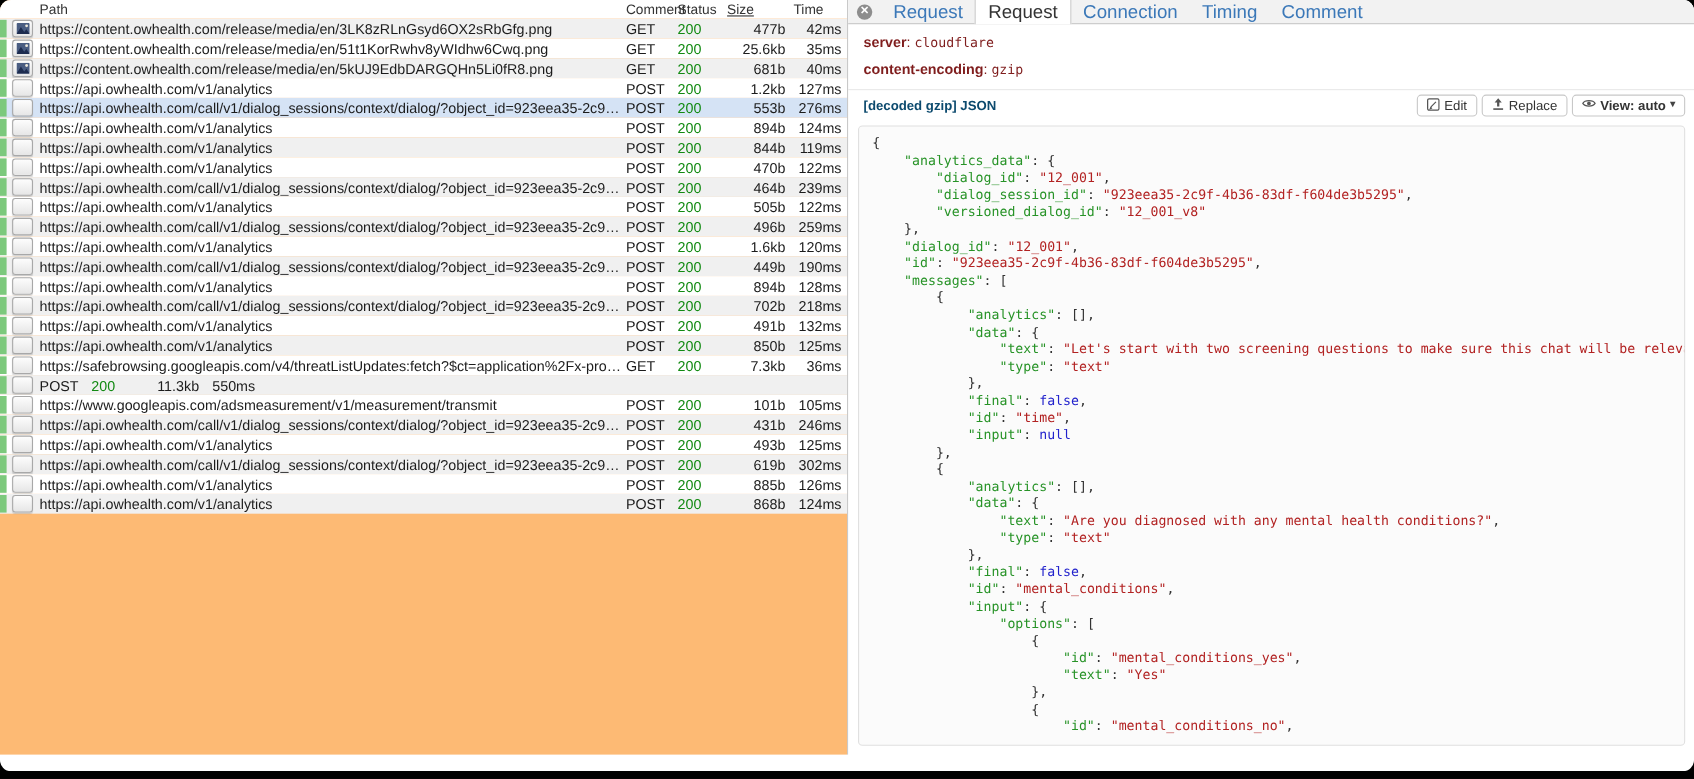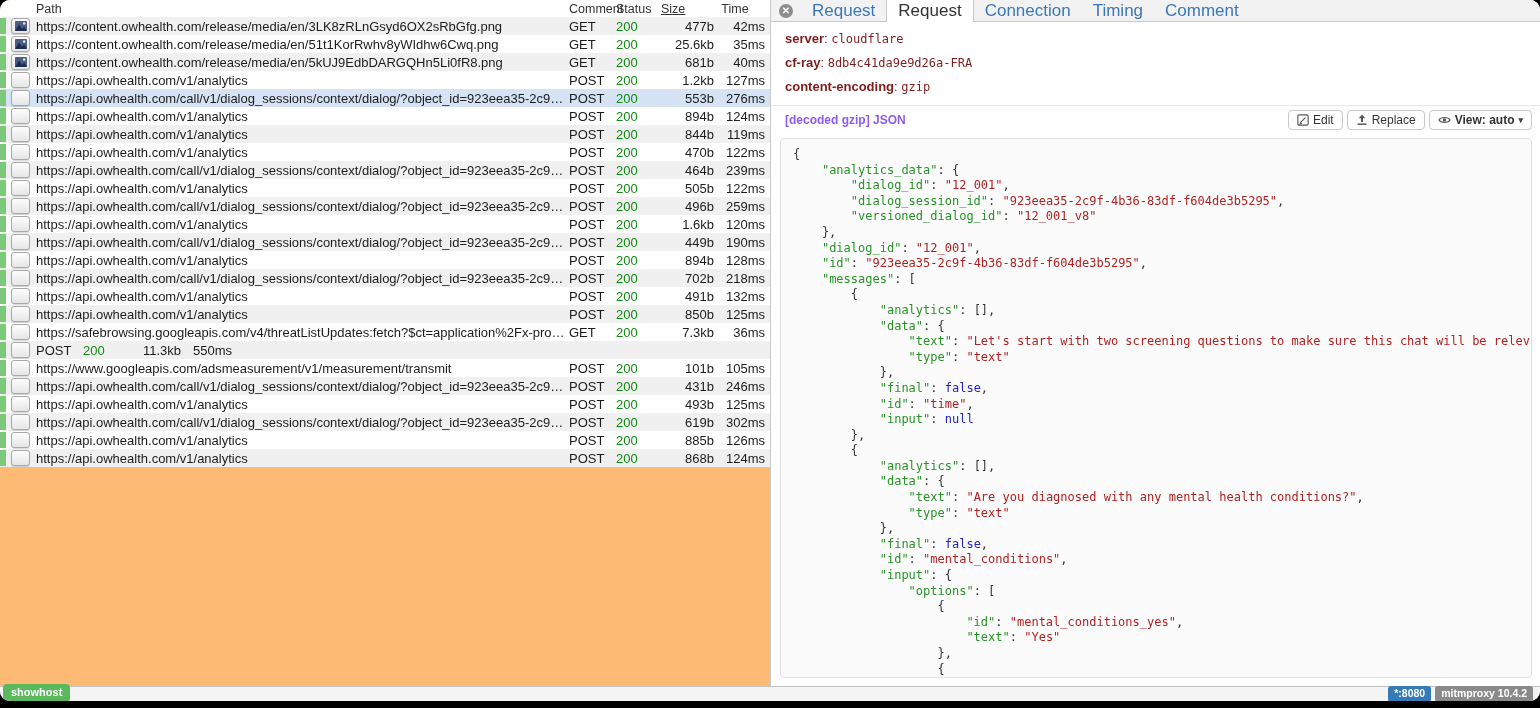--- a/index.html
+++ b/index.html
@@ -32,22 +32,22 @@
   .detail-panel { flex:1; border-left:1px solid #c9c9c9; display:flex; flex-direction:column; background:#fff; overflow:hidden; }
   .tabbar { height:22px; flex:none; background:#f2f2f2; border-bottom:1px solid #c9c9c9; display:flex; align-items:stretch; padding-left:6px; }
   .close-btn { align-self:center; width:14px; height:14px; border-radius:50%; background:#8d8d8d; color:#fff; font-size:10px; line-height:14px; text-align:center; font-weight:bold; margin:0 8px 0 2px; cursor:default; }
   .tab { display:flex; align-items:center; padding:0 11px; font-size:17px; color:#3b78b8; cursor:default; }
   .tab.active { background:#fff; color:#333; border-left:1px solid #c9c9c9; border-right:1px solid #c9c9c9; margin-bottom:-1px; }
   .hdrs { flex:none; padding:9px 14px 2px 14px; }
   .hline { margin-bottom:9px; font-size:13px; color:#7f1d1d; }
   .hline b { font-weight:bold; }
   .hline .hval { font-family:"DejaVu Sans Mono", monospace; font-size:12px; }
   .ctoolbar { flex:none; display:flex; align-items:center; border-top:1px solid #e8e8e8; padding:4px 8px 4px 14px; }
-  .decoded { font-size:12px; font-weight:bold; color:#8b5cf6; flex:1; }
-  .btn { display:inline-flex; align-items:center; gap:4px; border:1px solid #c8c8c8; border-radius:4px; background:#fff; padding:2px 8px; font-size:12px; color:#333; margin-left:4px; cursor:default; }
+  .decoded { font-size:12px; font-weight:bold; color:#0c4a6e; flex:1; }
+  .btn { display:inline-flex; gap:4px; border:1px solid #c8c8c8; border-radius:4px; background:#fff; padding:2px 8px; font-size:12px; color:#333; margin-left:4px; cursor:default; }
   .caret { font-size:9px; color:#444; }
   .json-box { flex:1; margin:4px 8px 8px 9px; border:1px solid #e0e0e0; border-radius:4px; background:#fbfbfb; padding:8px 12px; overflow:hidden; font-family:"DejaVu Sans Mono", monospace; font-size:12px; line-height:15.6px; color:#333; }
   .jline { white-space:pre; }
   .jk { color:#279327; }
   .js { color:#b22222; }
   .jl { color:#2222cc;margin-top:21px; }
 
   
   .statusbar { height:15px; flex:none; background:#f4f4f4; border-top:1px solid #c2c2c2; display:flex; align-items:center; justify-content:space-between; padding:0 7px 0 3px; }
   .badge { color:#fff; font-weight:bold; border-radius:4px; line-height:1; }
@@ -372,21 +372,20 @@
         <span class="close-btn">✕</span>
       <span class="tab">Request</span>
           <span class="tab active">Request</span>
           <span class="tab">Connection</span>
           <span class="tab">Timing</span>
           <span class="tab">Comment</span>
         </div>
 
       <div class="hdrs">
           <div class="hline"><b>server</b>: <span class="hval">cloudflare</span></div>
-          <div class="hline"><b>cf-ray</b>: <span class="hval">8db4c41da9e9d26a-FRA</span></div>
           <div class="hline"><b>content-encoding</b>: <span class="hval">gzip</span></div>
         </div>
 
       <div class="ctoolbar">
         <span class="decoded">[decoded gzip] JSON</span>
         <span class="btn">
           <svg width="12" height="12" viewBox="0 0 14 14" fill="none" stroke="#555" stroke-width="1.3">
               <rect x="1" y="1" width="12" height="12" rx="1.5"></rect>
               <path d="M4.5 9.5 L9.8 4.2 M4.5 9.5 l-.7 1.9 1.9-.7"></path>
             </svg>
@@ -442,21 +441,14 @@
           <div class="jline">                    {</div>
           <div class="jline">                        <span class="jk">"id"</span>: <span class="js">"mental_conditions_yes"</span>,</div>
           <div class="jline">                        <span class="jk">"text"</span>: <span class="js">"Yes"</span></div>
           <div class="jline">                    },</div>
           <div class="jline">                    {</div>
           <div class="jline">                        <span class="jk">"id"</span>: <span class="js">"mental_conditions_no"</span>,</div>
         </div>
     </div>
   </div>
 
-  <div class="statusbar">
-    <span class="badge badge-showhost">showhost</span>
-    <span class="right-badges">
-      <span class="badge badge-port">*:8080</span>
-      <span class="badge badge-version">mitmproxy 10.4.2</span>
-    </span>
-  </div>
 </div>
 <div class="black-strip"></div>
 
 </body></html>

